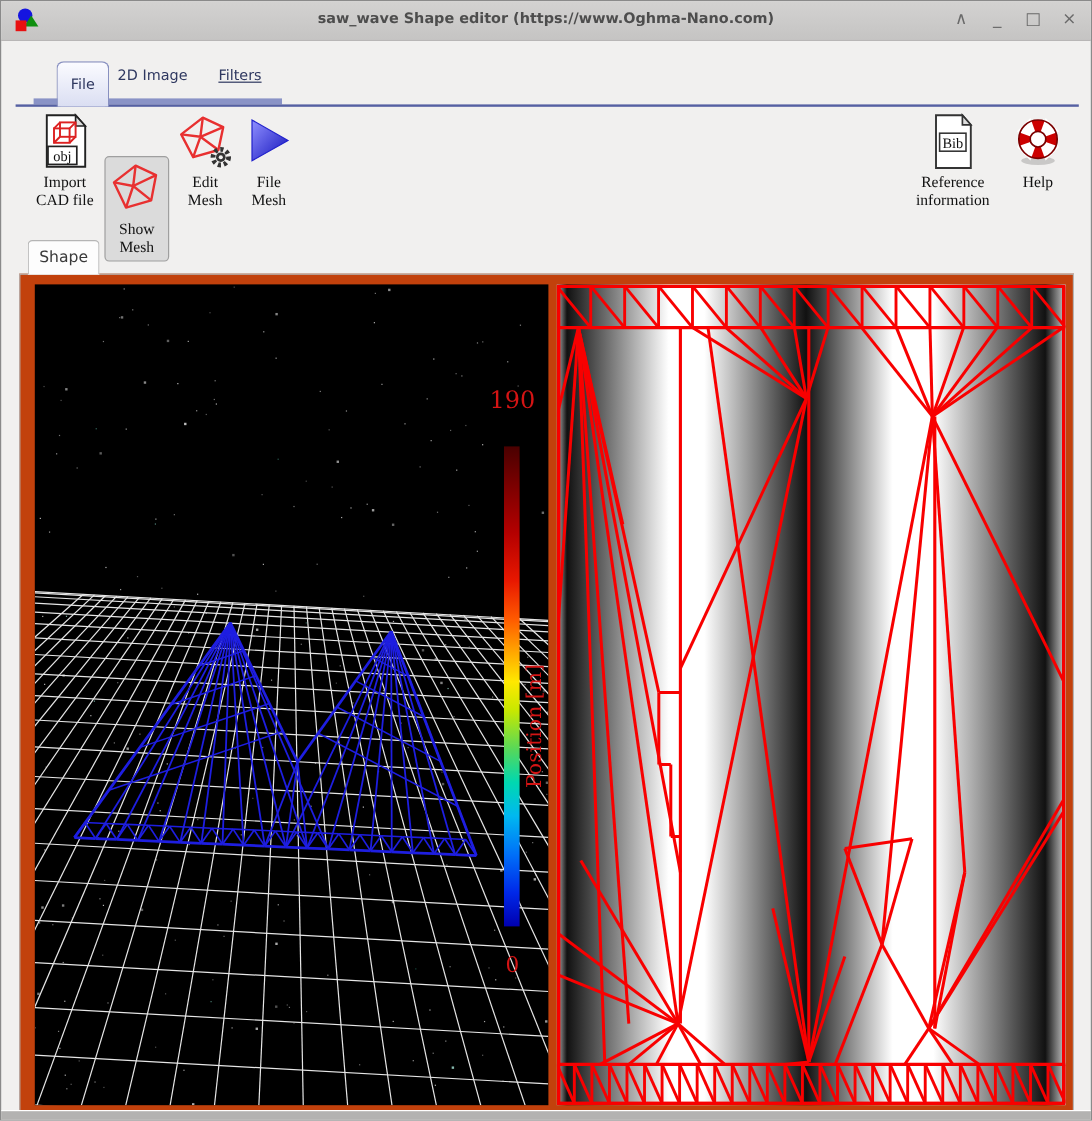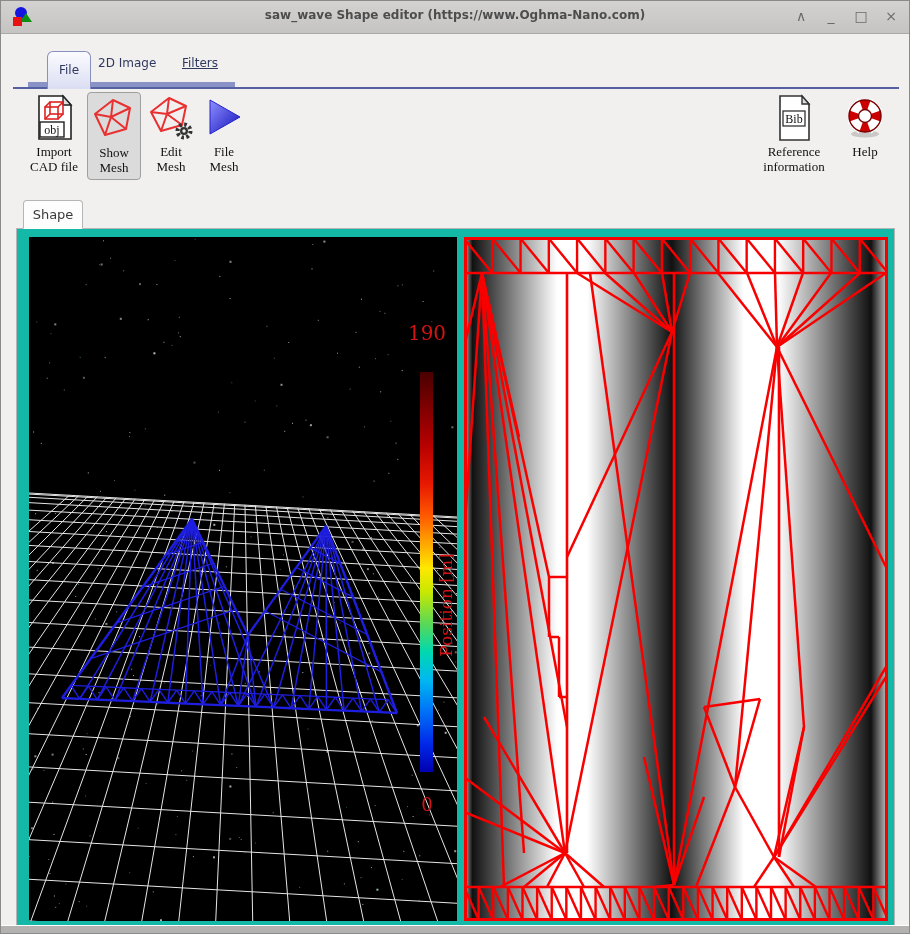--- a/index.html
+++ b/index.html
@@ -25,33 +25,33 @@
   .tab-filters{left:181px;top:14px;text-decoration:underline;}
   .ul-thick{position:absolute;left:27px;top:40px;width:207px;height:5px;background:#8a93c6;}
   .ul-thin{position:absolute;left:12px;top:45px;width:886px;height:2px;background:#5560a2;}
   
   .toolbar{position:relative;height:94px;font-family:Liberation Serif, serif;}
   .titem{position:absolute;top:2px;text-align:center;font-size:13px;color:#111;
     line-height:15px;cursor:default;}
   .ticon{height:52px;display:flex;align-items:center;justify-content:center;}
   .ti-import{left:20px;width:66px;}
   .ti-show{left:86px;width:54px;height:88px;background:#dbdbdb;border:1px solid #9f9f9f;
-    border-radius:4px;box-sizing:border-box;}
+    border-radius:4px;box-sizing:border-box;margin-top:38px;}
   .ti-edit{left:144px;width:52px;}
   .ti-build{left:198px;width:50px;}
   .ti-ref{left:734px;width:118px;}
   .ti-help{left:838px;width:52px;}
   
   .notebook{position:relative;height:728px;margin-top:16px;}
   .shape-tab{position:absolute;left:22px;top:0;width:60px;height:29px;z-index:2;
     background:#fdfdfd;border:1px solid #b5b5b5;border-bottom:1px solid #fdfdfd;
     border-radius:4px 4px 0 0;font-size:13px;color:#3a3a3a;text-align:center;
     padding-top:6px;box-sizing:border-box;}
   .frame{position:absolute;left:15px;top:28px;width:879px;height:700px;
-    background:#14b8a6;border:1px solid #b5b5b5;box-sizing:border-box;}
+    background:#c2410c;border:1px solid #b5b5b5;box-sizing:border-box;}
   .panel3d{position:absolute;left:12px;top:8px;width:428px;height:684px;
     background:#000;overflow:hidden;}
   .panel2d{position:absolute;left:447px;top:8px;width:424px;height:684px;overflow:hidden;
     background:linear-gradient(to right,#bbbbbb 0%,#111111 2%,#ffffff 22%,#ffffff 29%,
       #111111 49%,#ffffff 66%,#ffffff 74%,#111111 96%,#cccccc 100%);}
   .panel3d svg,.panel2d svg{position:absolute;left:0;top:0;}
   
   .colorbar{position:absolute;left:391px;top:135px;width:13px;height:400px;
     background:linear-gradient(to bottom,#4a0000 0%,#7a0000 8%,#b40000 18%,#e81800 28%,
       #ff5a00 36%,#ffa800 43%,#ffe800 49%,#c8e800 55%,#58d858 63%,#00d8b0 70%,

